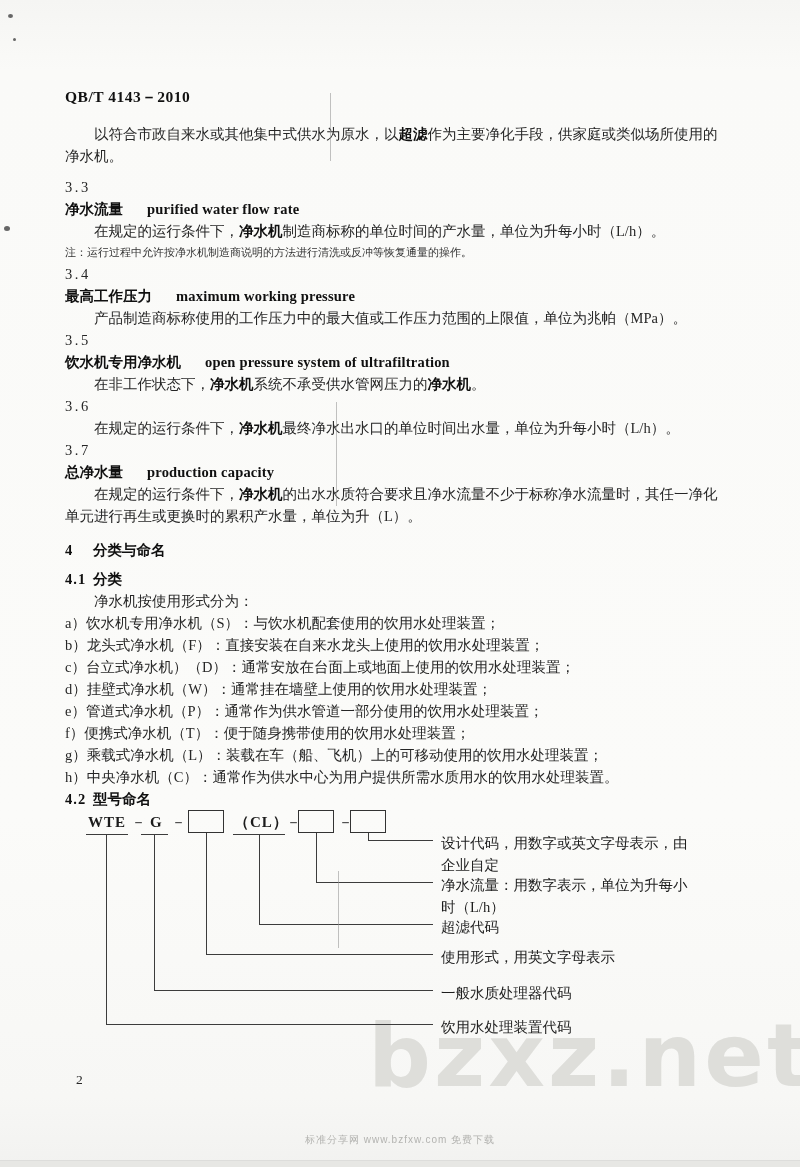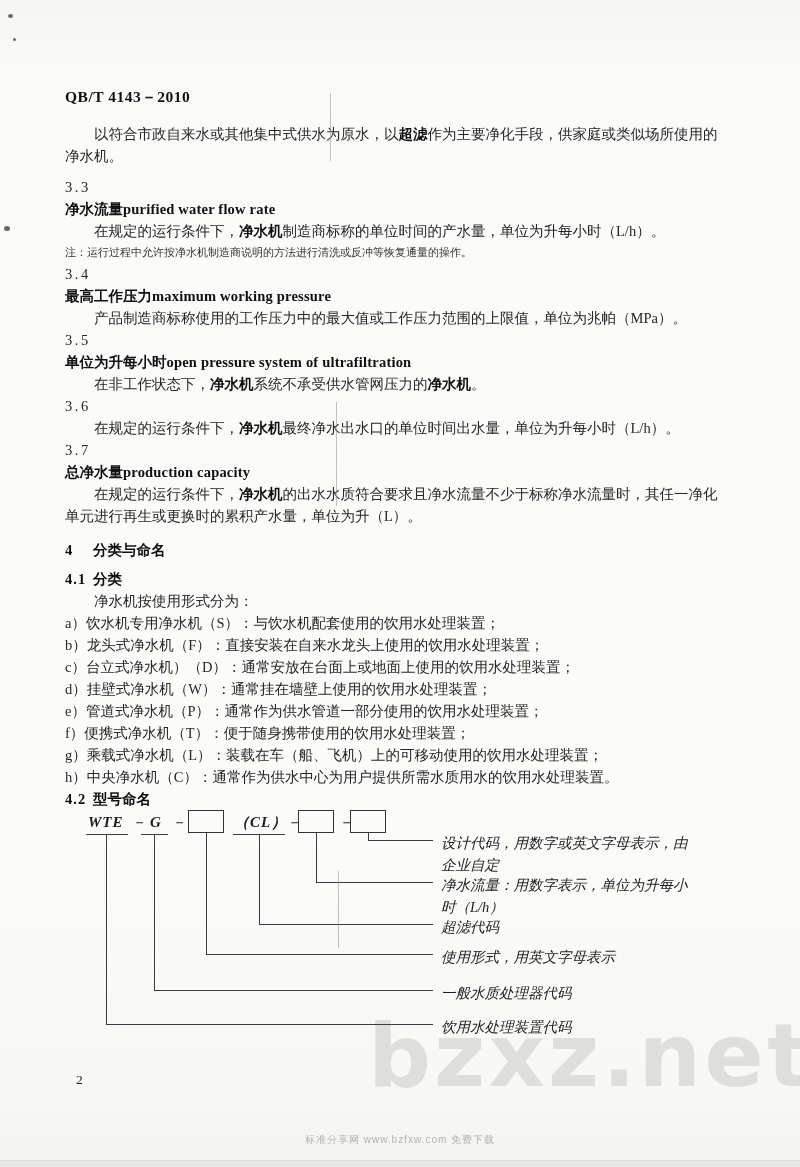--- a/index.html
+++ b/index.html
@@ -9,29 +9,29 @@
     font-family:"Liberation Serif","DejaVu Serif",serif;color:#262626;
   }
   .content{position:relative;z-index:1;padding:87px 32px 0 65px;font-size:14.5px;line-height:22px;}
   .content p{margin:0;}
   .doc-number{font-weight:bold;font-size:15.5px;letter-spacing:.5px;line-height:20px;margin-bottom:16px;color:#111;}
   .indent{text-indent:29px;}
   .seg-b{font-weight:bold;color:#101010;}
   .sec-num{letter-spacing:2.5px;}
   .mt9{margin-top:9px;}
   .term-heading{margin-left:30px;font-weight:bold;color:#101010;}
-  .term-heading .en{margin-left:0;letter-spacing:.2px;}
+  .term-heading .en{margin-left:24px;letter-spacing:.2px;}
   .note{margin-left:23px;font-size:11px;line-height:21px;color:#333;}
   .heading{font-weight:bold;color:#0f0f0f;}
   .heading.h4{margin-top:12px;}
   .heading.h41{margin-top:7px;}
   .h-num{display:inline-block;min-width:28px;letter-spacing:1px;}
   .cls-item{margin-left:30px;}
   
-  .diagram{position:relative;z-index:1;height:235px;font-size:14.5px;line-height:22px;font-style:italic;}
+  .diagram{position:relative;z-index:1;height:235px;font-size:14.5px;line-height:22px;}
   .tok{position:absolute;top:1px;font-size:15px;font-weight:600;letter-spacing:1px;color:#1c1c1c;white-space:nowrap;}
   .tok.dash{font-weight:400;}
   .cbox{position:absolute;top:0;width:36px;height:23px;border:1.5px solid #333;box-sizing:border-box;background:transparent;}
   .hl{position:absolute;height:1px;background:#3c3c3c;}
   .vl{position:absolute;width:1px;background:#3c3c3c;}
   .dlabel{position:absolute;left:441px;width:330px;color:#1d1d1d;}
   .dlabel p{margin:0;}
   
   .watermark{position:absolute;left:368px;top:1012px;z-index:0;font-family:"DejaVu Sans","Liberation Sans",sans-serif;font-weight:bold;font-size:88px;line-height:1;letter-spacing:3px;color:#d8d8d4;opacity:.8;}
   .page-number{position:absolute;left:76px;top:1072px;z-index:1;font-size:13.5px;}
@@ -66,21 +66,21 @@
     </div>
 
     <div class="term-block">
       <p class="sec-num">3.4</p>
       <p class="term-heading"><span class="cn">最高工作压力</span><span class="en">maximum working pressure</span></p>
       <p class="indent"><span>产品制造商标称使用的工作压力中的最大值或工作压力范围的上限值，单位为兆帕（MPa）。</span></p>
     </div>
 
     <div class="term-block">
       <p class="sec-num">3.5</p>
-      <p class="term-heading"><span class="cn">单位为升每小时</span><span class="en">open pressure system of ultrafiltration</span></p>
+      <p class="term-heading"><span class="cn">饮水机专用净水机</span><span class="en">open pressure system of ultrafiltration</span></p>
       <p class="indent"><span>在非工作状态下，</span><span class="seg-b">净水机</span><span>系统不承受供水管网压力的</span><span class="seg-b">净水机</span><span>。</span></p>
     </div>
 
     <div class="term-block">
       <p class="sec-num">3.6</p>
       <p class="indent"><span>在规定的运行条件下，</span><span class="seg-b">净水机</span><span>最终净水出水口的单位时间出水量，单位为升每小时（L/h）。</span></p>
     </div>
 
     <div class="term-block">
       <p class="sec-num">3.7</p>

